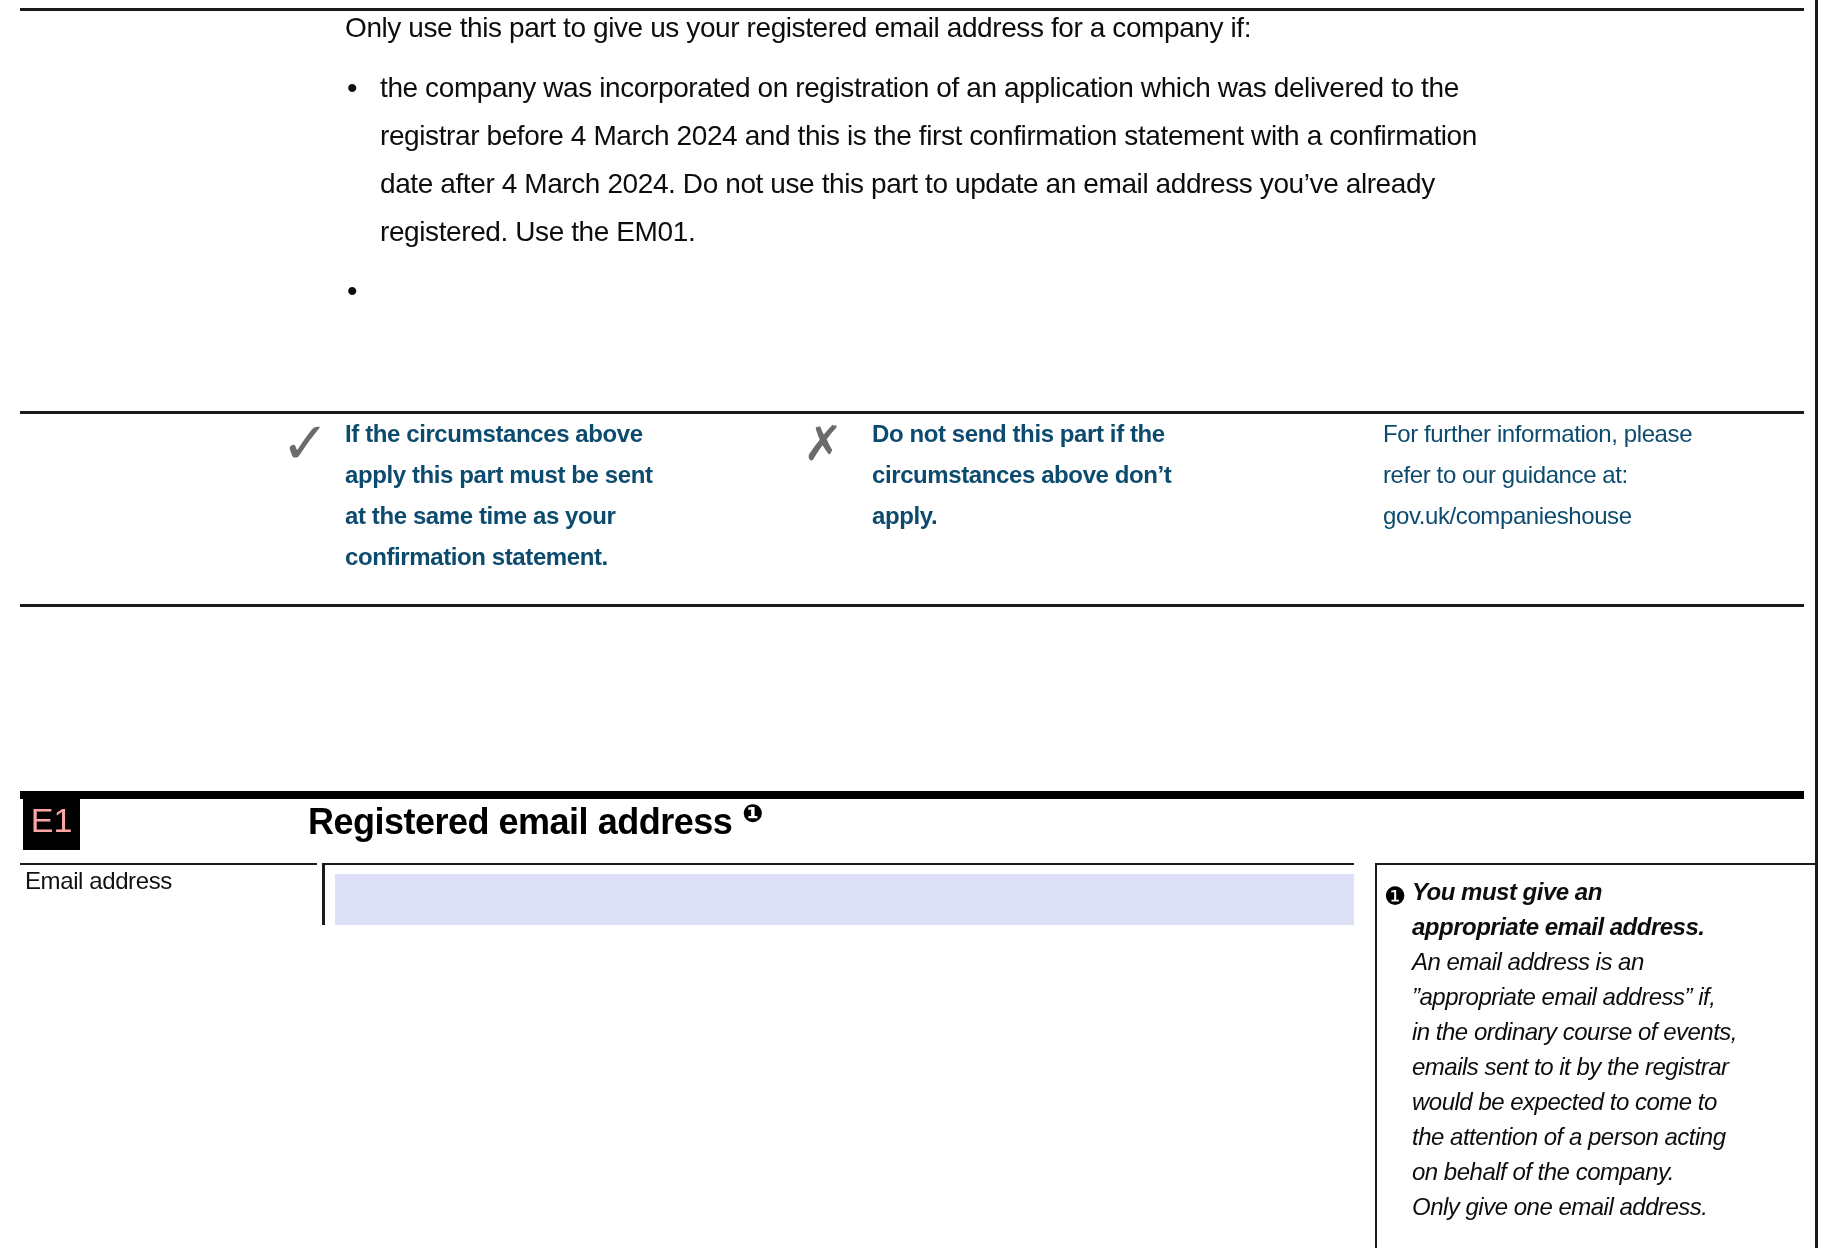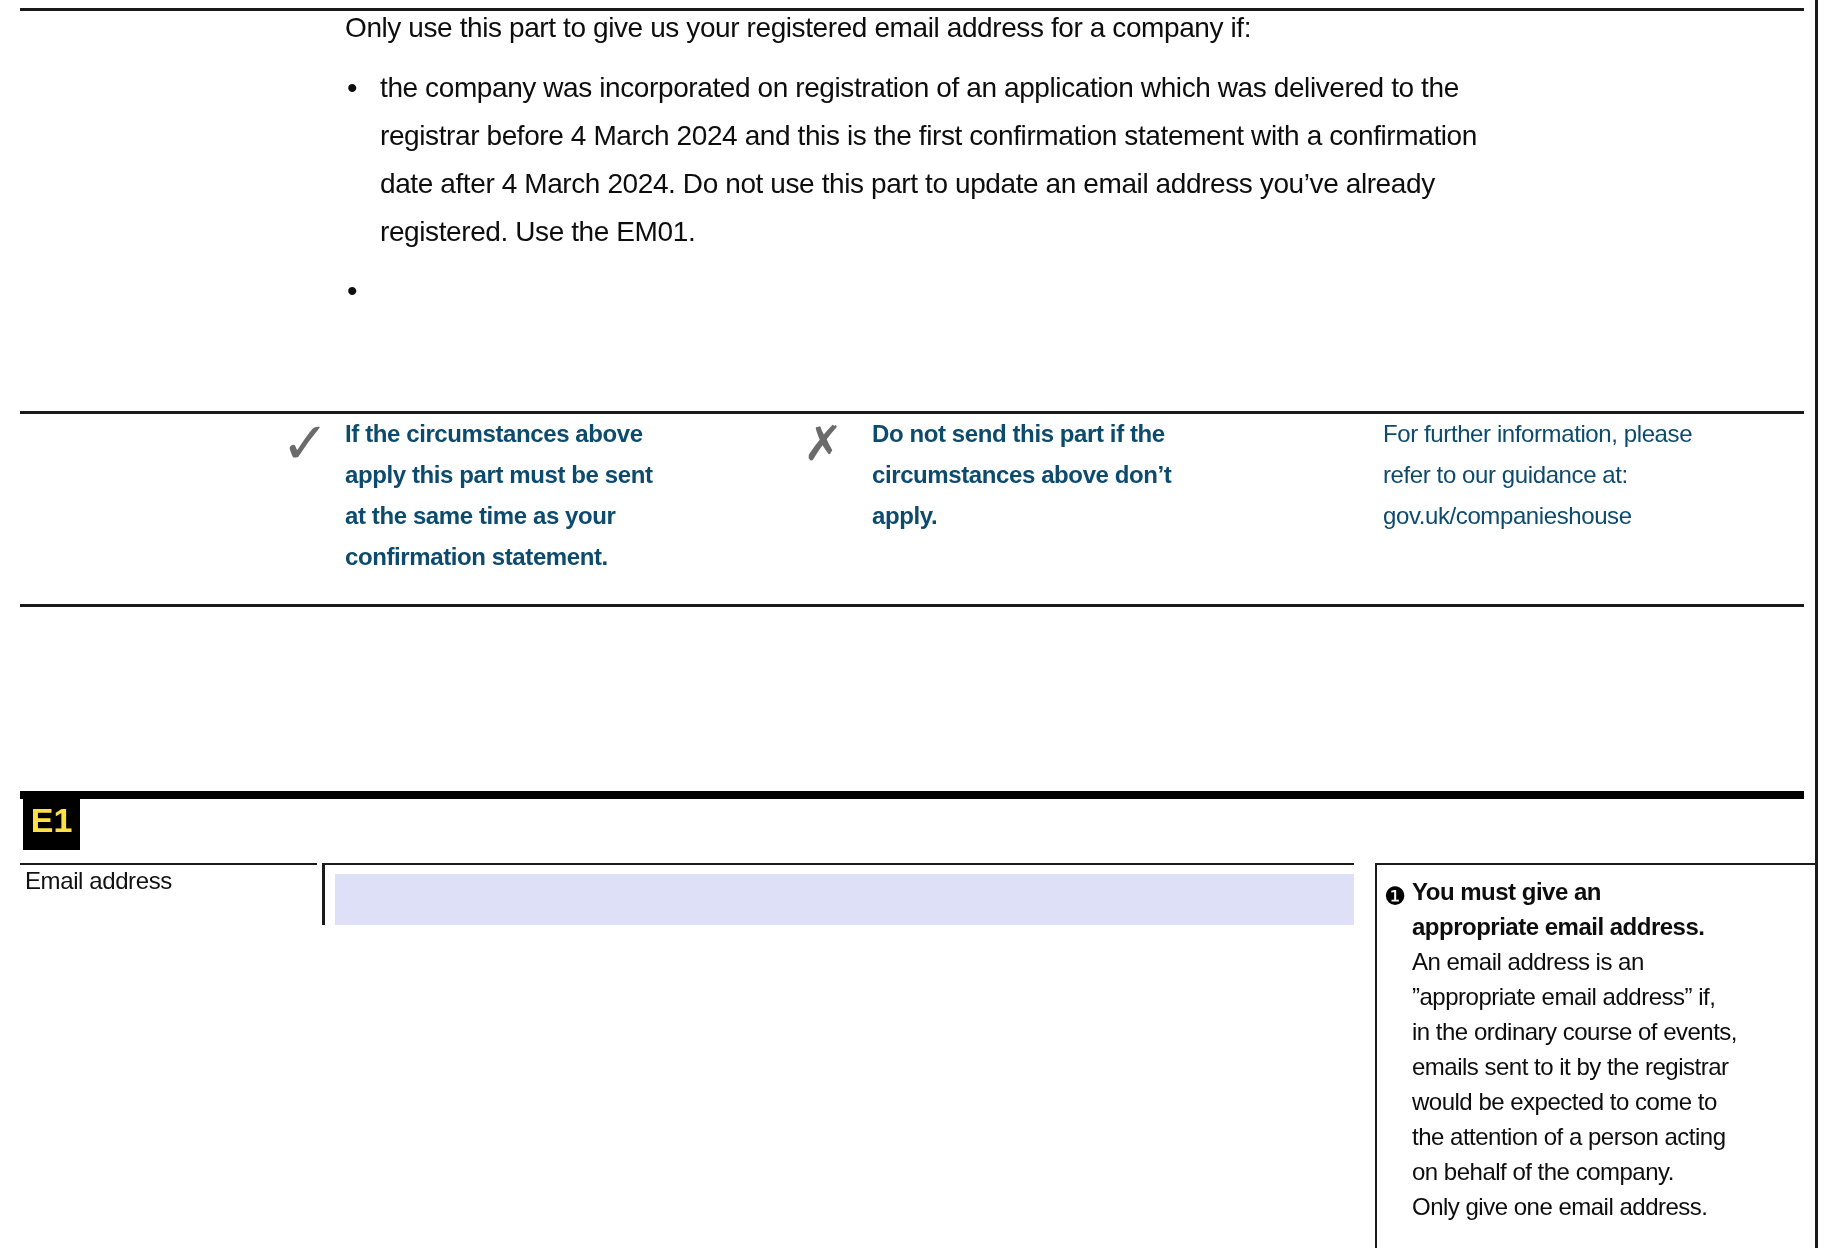--- a/index.html
+++ b/index.html
@@ -47,23 +47,23 @@
 
   
   #e1-bar { background: #000000; }
   #e1-box {
     background: #000000;
     display: flex;
     align-items: center;
     justify-content: center;
   }
   #e1-box span {
-    color: #fde047;
+    color: #fca5a5;
     font-size: 34px;
-    font-weight: 700;
+    font-weight: 400;
   }
   #section-title {
     font-size: 36px;
     font-weight: 700;
     letter-spacing: -0.5px;
     color: #000000;
     line-height: 50px;
   }
   .title-marker {
     font-size: 25px;
@@ -87,20 +87,21 @@
     font-family: "Liberation Sans", "DejaVu Sans", sans-serif;
     padding: 0 12px;
   }
 
   
   .note-text {
     font-size: 24px;
     line-height: 35px;
     letter-spacing: -0.5px;
     color: #0d0d0d;
+    font-style: italic;
   }
   #note-marker { font-size: 25px; line-height: 1; color: #000000; }
 </style>
 </head>
 <body>
 
 <div id="page">
 
   <div class="abs rule" style="left:20px; top:8px; width:1784px; height:3px;"></div>
   <div class="abs rule" style="left:20px; top:411px; width:1784px; height:3px;"></div>
@@ -129,20 +130,23 @@
 gov.uk/companieshouse</div>
 
   <div class="abs guide-text bold ml" style="left:872px; top:413px; width:430px;">Do not send this part if the
 circumstances above don’t
 apply.</div>
 
   <div id="e1-bar" class="abs" style="left:20px; top:791px; width:1784px; height:8px;"></div>
   <div id="e1-box" class="abs" style="left:23px; top:791px; width:57px; height:59px;">
     <span>E1</span>
   </div>
+  <div id="section-title" class="abs" style="left:308px; top:797px;">
+    <span>Registered email address</span><span class="title-marker">❶</span>
+  </div>
 
   <div class="abs rule" style="left:20px; top:863px; width:297px; height:2px;"></div>
   <div class="abs rule" style="left:322px; top:863px; width:1032px; height:2px;"></div>
   <div class="abs rule" style="left:322px; top:863px; width:3px; height:62px;"></div>
 
   <div id="email-label" class="abs" style="left:25px; top:860px;">Email address</div>
   <input id="email-input" class="abs" type="text" style="left: 335px; top: 874px; width: 1019px; height: 51px;" value="">
 
   <div class="abs rule" style="left:1375px; top:863px; width:440px; height:2px;"></div>
   <div class="abs rule" style="left:1375px; top:863px; width:2px; height:385px;"></div>

